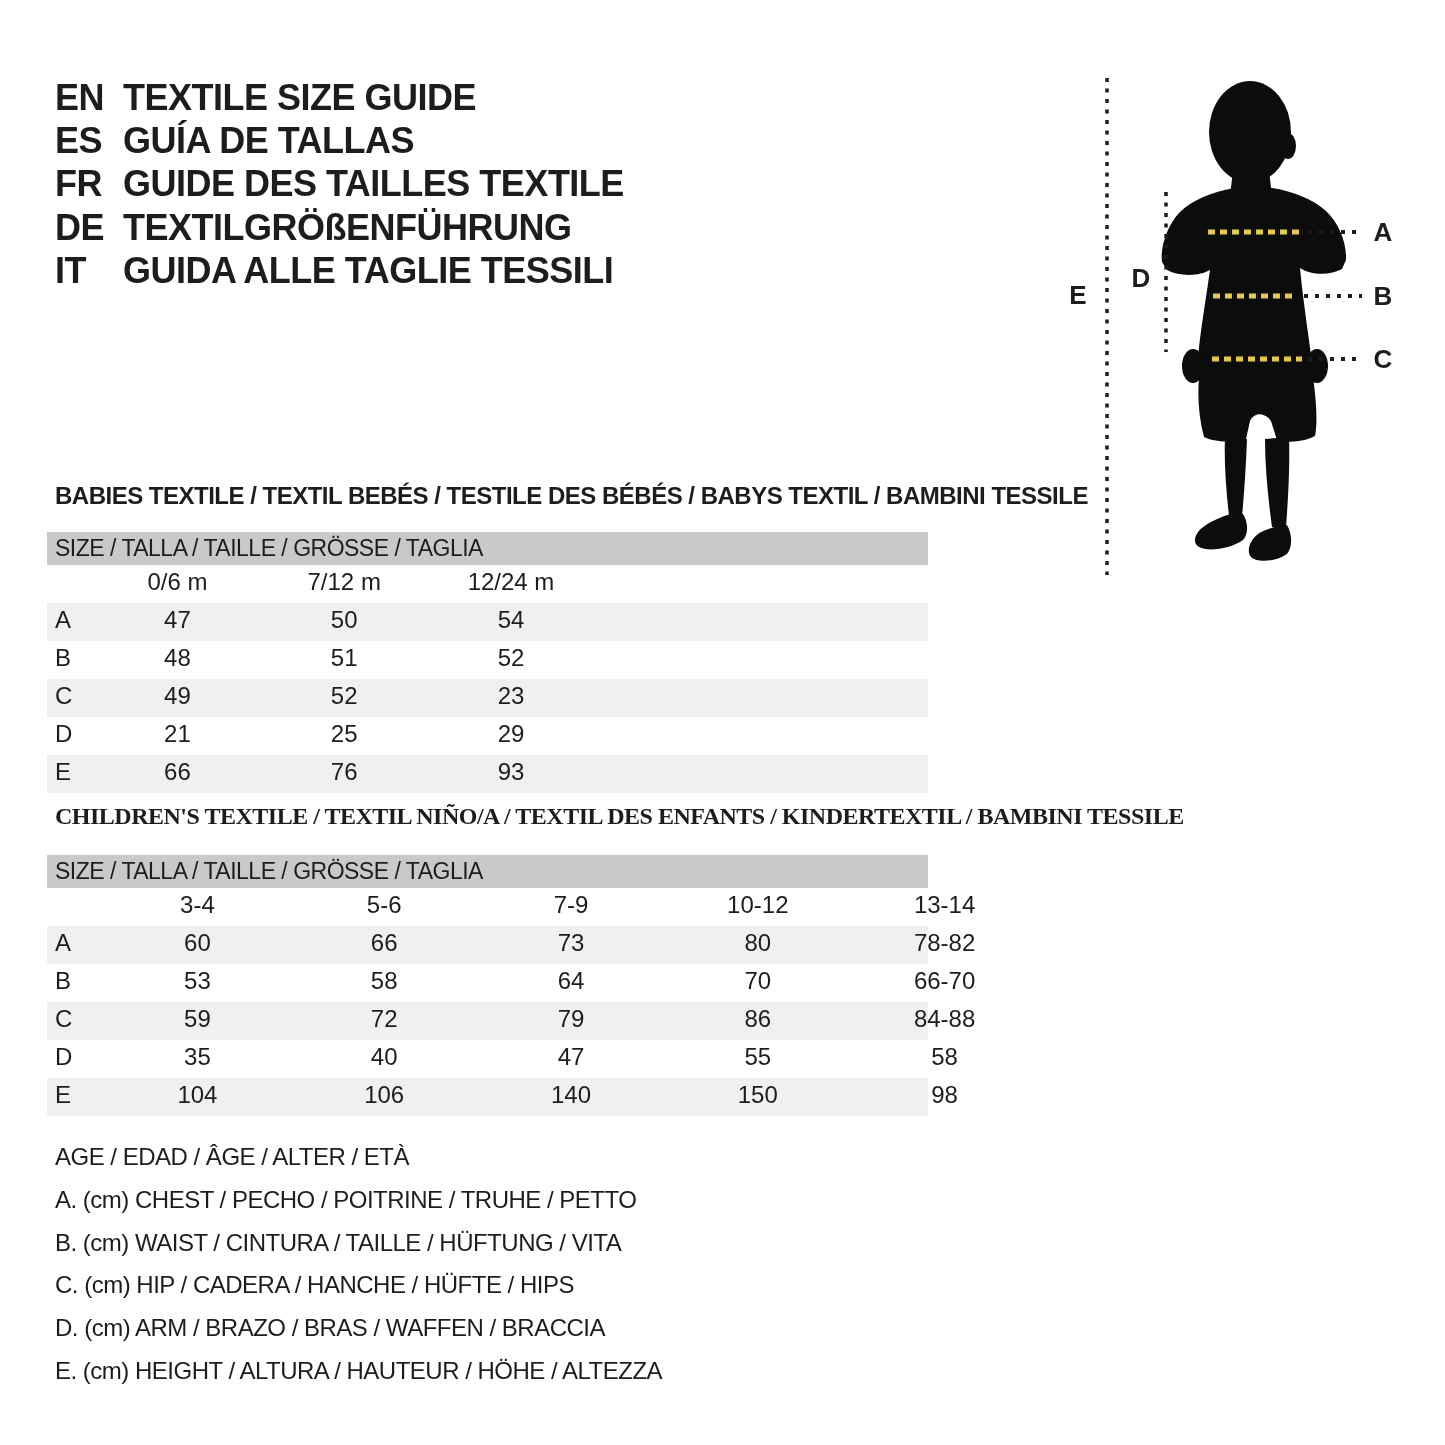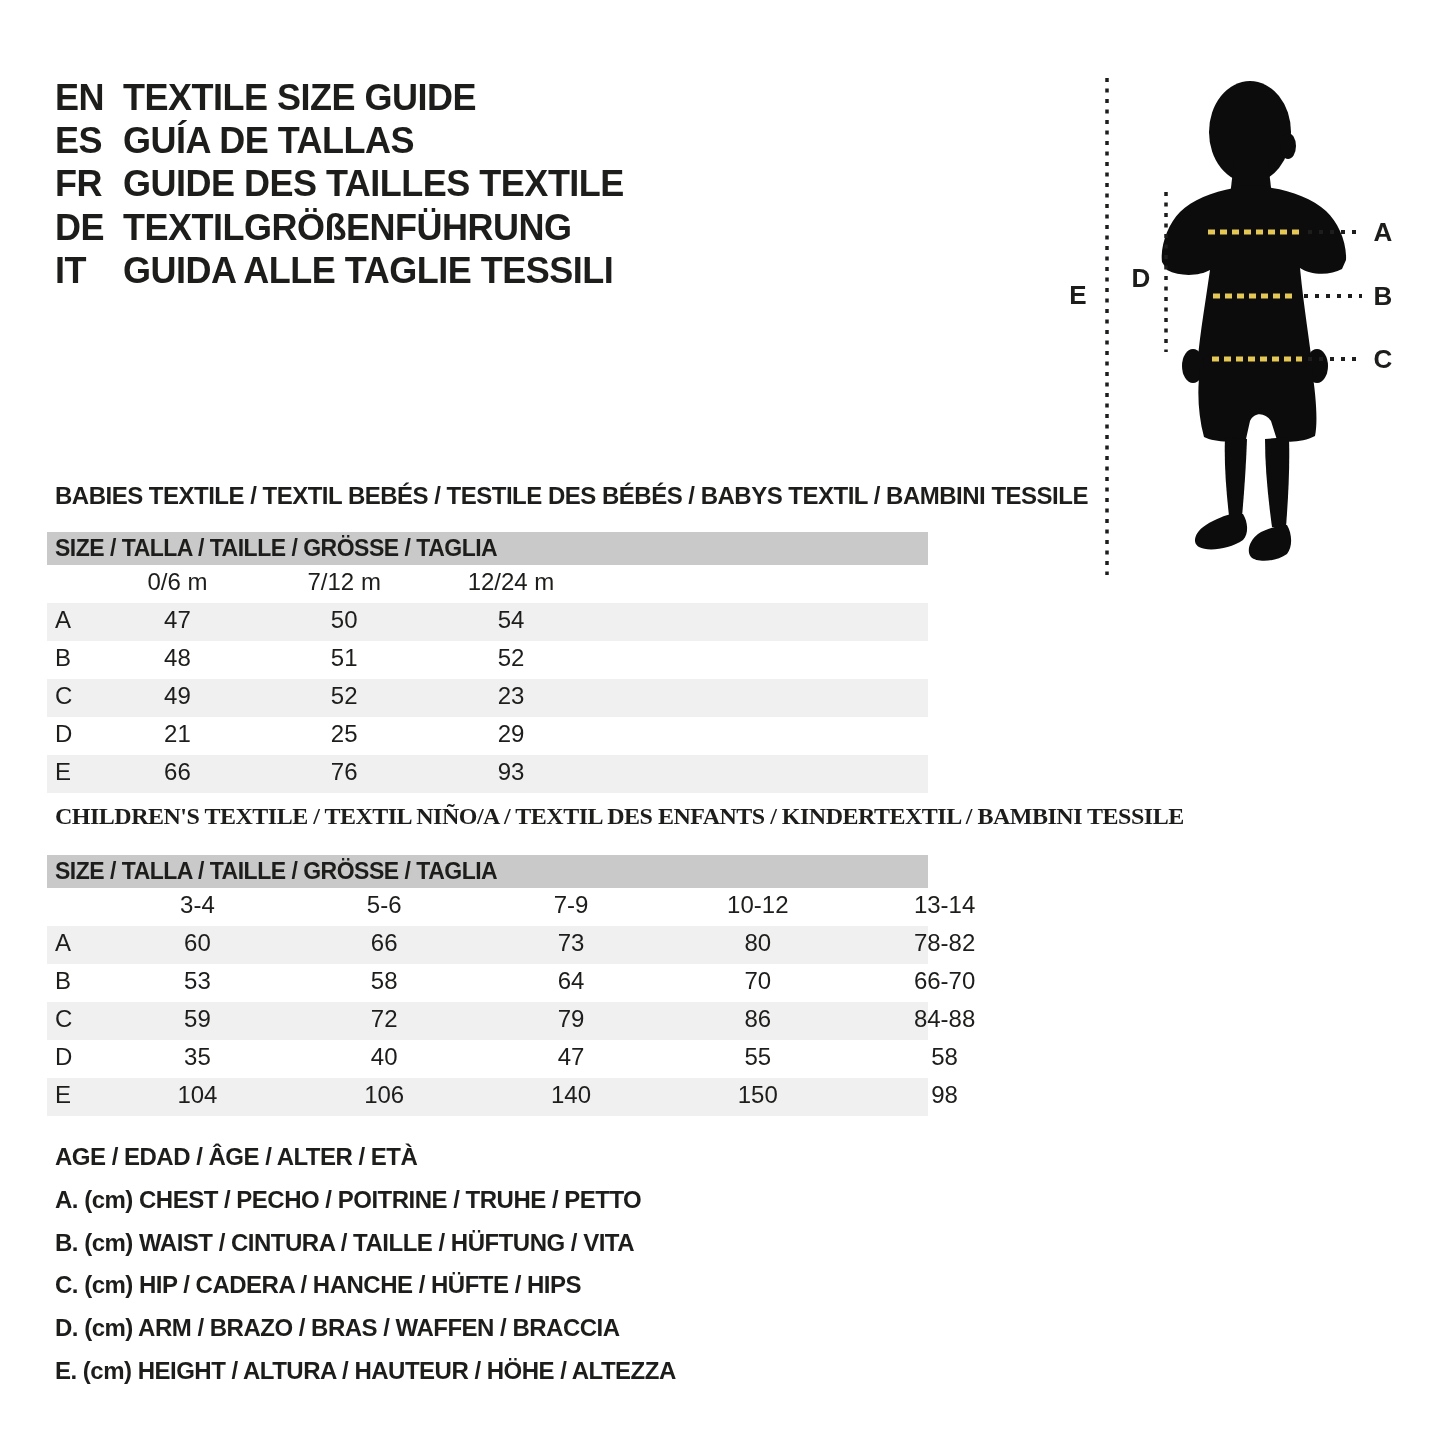--- a/index.html
+++ b/index.html
@@ -20,30 +20,30 @@
   
   .section-title{position:absolute;left:55px;font-weight:bold;font-size:24px;
     letter-spacing:-0.5px;white-space:nowrap;}
   .babies-title{top:482px;}
   .children-title{top:803px;font-family:Liberation Serif, serif;}
   
   .size-table{position:absolute;left:47px;width:881px;font-size:24px;}
   .babies{top:532px;}
   .children{top:855px;}
   .thead{height:33px;line-height:33px;background:var(--table-header-bg,#c9c9c9);
-    font-weight:bold;font-size:23px;letter-spacing:-0.5px;padding-left:8px;box-sizing:border-box;}
+    font-weight:normal;font-size:23px;letter-spacing:-0.5px;padding-left:8px;box-sizing:border-box;}
   .cols,.trow{display:grid;height:38px;line-height:34px;}
   .babies .cols,.babies .trow{grid-template-columns:47px repeat(3,166.8px) 1fr;}
   .children .cols,.children .trow{grid-template-columns:47px repeat(5,166.8px);gap:20px;}
   .cell{text-align:center;}
   .rlabel{text-align:left;padding-left:8px;box-sizing:border-box;}
   .shaded{background:var(--row-shade,#f0f0f0);}
   
   .legend{position:absolute;left:55px;top:1136px;}
-  .legend-line{height:42.8px;line-height:42.8px;font-size:24px;font-weight:bold;
+  .legend-line{height:42.8px;line-height:42.8px;font-size:24px;font-weight:normal;
     letter-spacing:-0.5px;white-space:nowrap;}
 </style>
 </head>
 <body style="--text: #1d1d1b; --table-header-bg: #c9c9c9; --row-shade: #f0f0f0; --silhouette: #0c0c0c; --dash-yellow: #e6c84f; --dash-black: #1d1d1b;">
 
 <div class="langs">
     <div class="lang-row">
       <div class="lang-code">EN</div>
       <div class="lang-title">TEXTILE SIZE GUIDE</div>
     </div>

